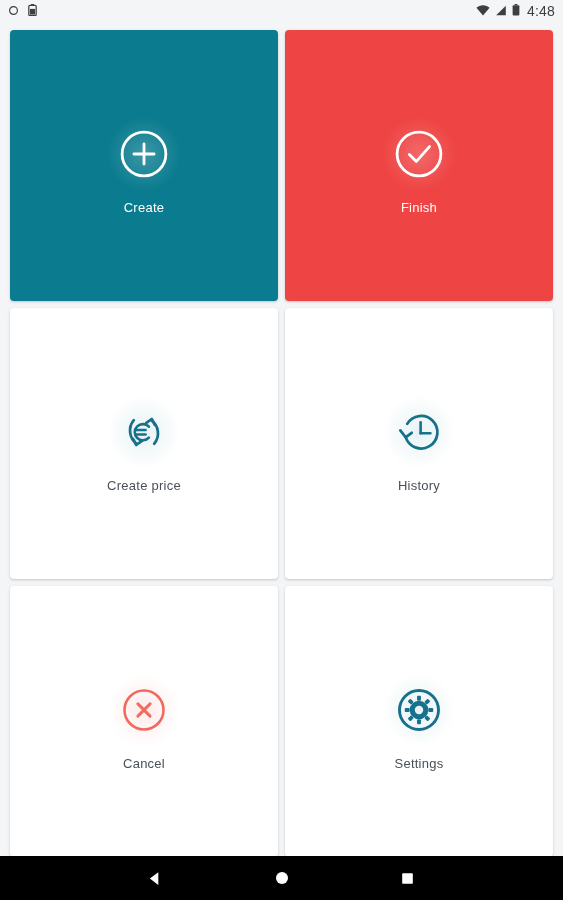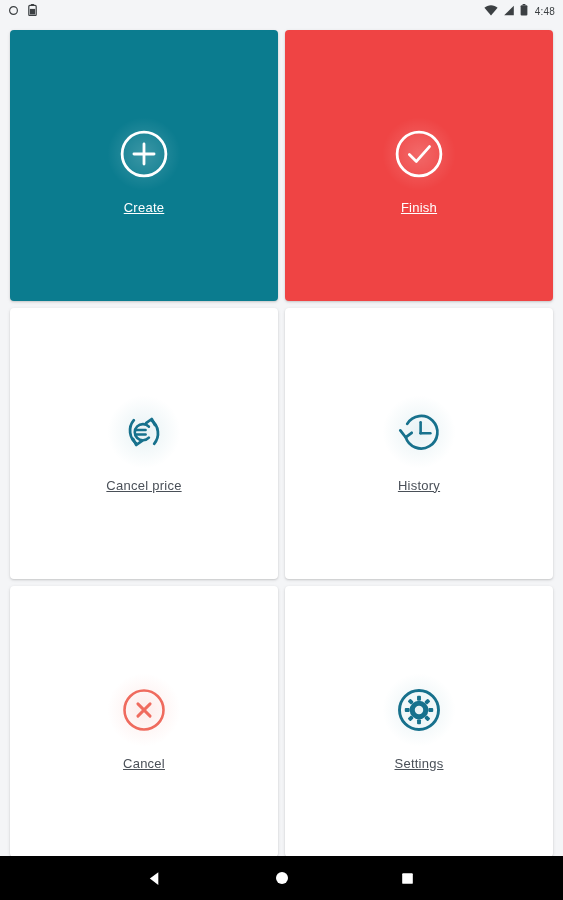--- a/index.html
+++ b/index.html
@@ -21,21 +21,21 @@
     background: #f4f5f7;
     display: flex;
     align-items: center;
     justify-content: space-between;
     padding: 0 8px;
   }
   .status-left { display: flex; align-items: center; gap: 9px; }
   .status-right { display: flex; align-items: center; gap: 5px; }
   .sb-icon { display: block; }
   .status-time {
-    font-size: 10px;
+    font-size: 14px;
     color: #3c4043;
     letter-spacing: .2px;
     margin-left: 2px;
     font-family: "Liberation Sans", sans-serif;
   }
 
   
   .grid {
     position: absolute;
     top: 30px;
@@ -74,21 +74,20 @@
     display: block;
   }
   .tile-icon.small { width: 52px; height: 52px; }
 
   .tile-label {
     margin-top: 9px;
     font-size: 13px;
     letter-spacing: .25px;
     text-align: right;
     font-family: "Liberation Sans", sans-serif;
-    text-decoration: underline;
   }
   .label-light { color: #ffffff; }
   .label-dark  { color: #4a5058; }
 
   
   .glow {
     position: absolute;
     width: 74px;
     height: 74px;
     border-radius: 50%;
@@ -195,21 +194,21 @@
           <path d="M34.5 21 L41.5 16 L45.5 23.5" fill="none" stroke="#17708c" stroke-width="3.4" stroke-linecap="round" stroke-linejoin="round"></path>
 
           <path d="M19.5 17.5 A20 20 0 0 0 23 46.5" fill="none" stroke="#17708c" stroke-width="3.4" stroke-linecap="round"></path>
           <path d="M29.5 43 L22.5 48 L18.5 40.5" fill="none" stroke="#17708c" stroke-width="3.4" stroke-linecap="round" stroke-linejoin="round"></path>
 
           <path d="M38 25.5 A10 10 0 1 0 38 39" fill="none" stroke="#17708c" stroke-width="3.2" stroke-linecap="round"></path>
           <line x1="21.5" y1="29.5" x2="34" y2="29.5" stroke="#17708c" stroke-width="3.0" stroke-linecap="round"></line>
           <line x1="21.5" y1="35" x2="34" y2="35" stroke="#17708c" stroke-width="3.0" stroke-linecap="round"></line>
         </svg>
       </div>
-      <div class="tile-label label-dark">Cancel price</div>
+      <div class="tile-label label-dark">Create price</div>
     </div>
   </div>
 
   <div class="tile tile-plain">
     <div class="tile-inner">
       <div class="icon-wrap">
         <div class="glow glow-teal"></div>
         <svg class="tile-icon small" viewBox="0 0 64 64">
 
           <path d="M17.5 22 A20 20 0 1 1 15.5 38" fill="none" stroke="#17708c" stroke-width="3.4" stroke-linecap="round"></path>

